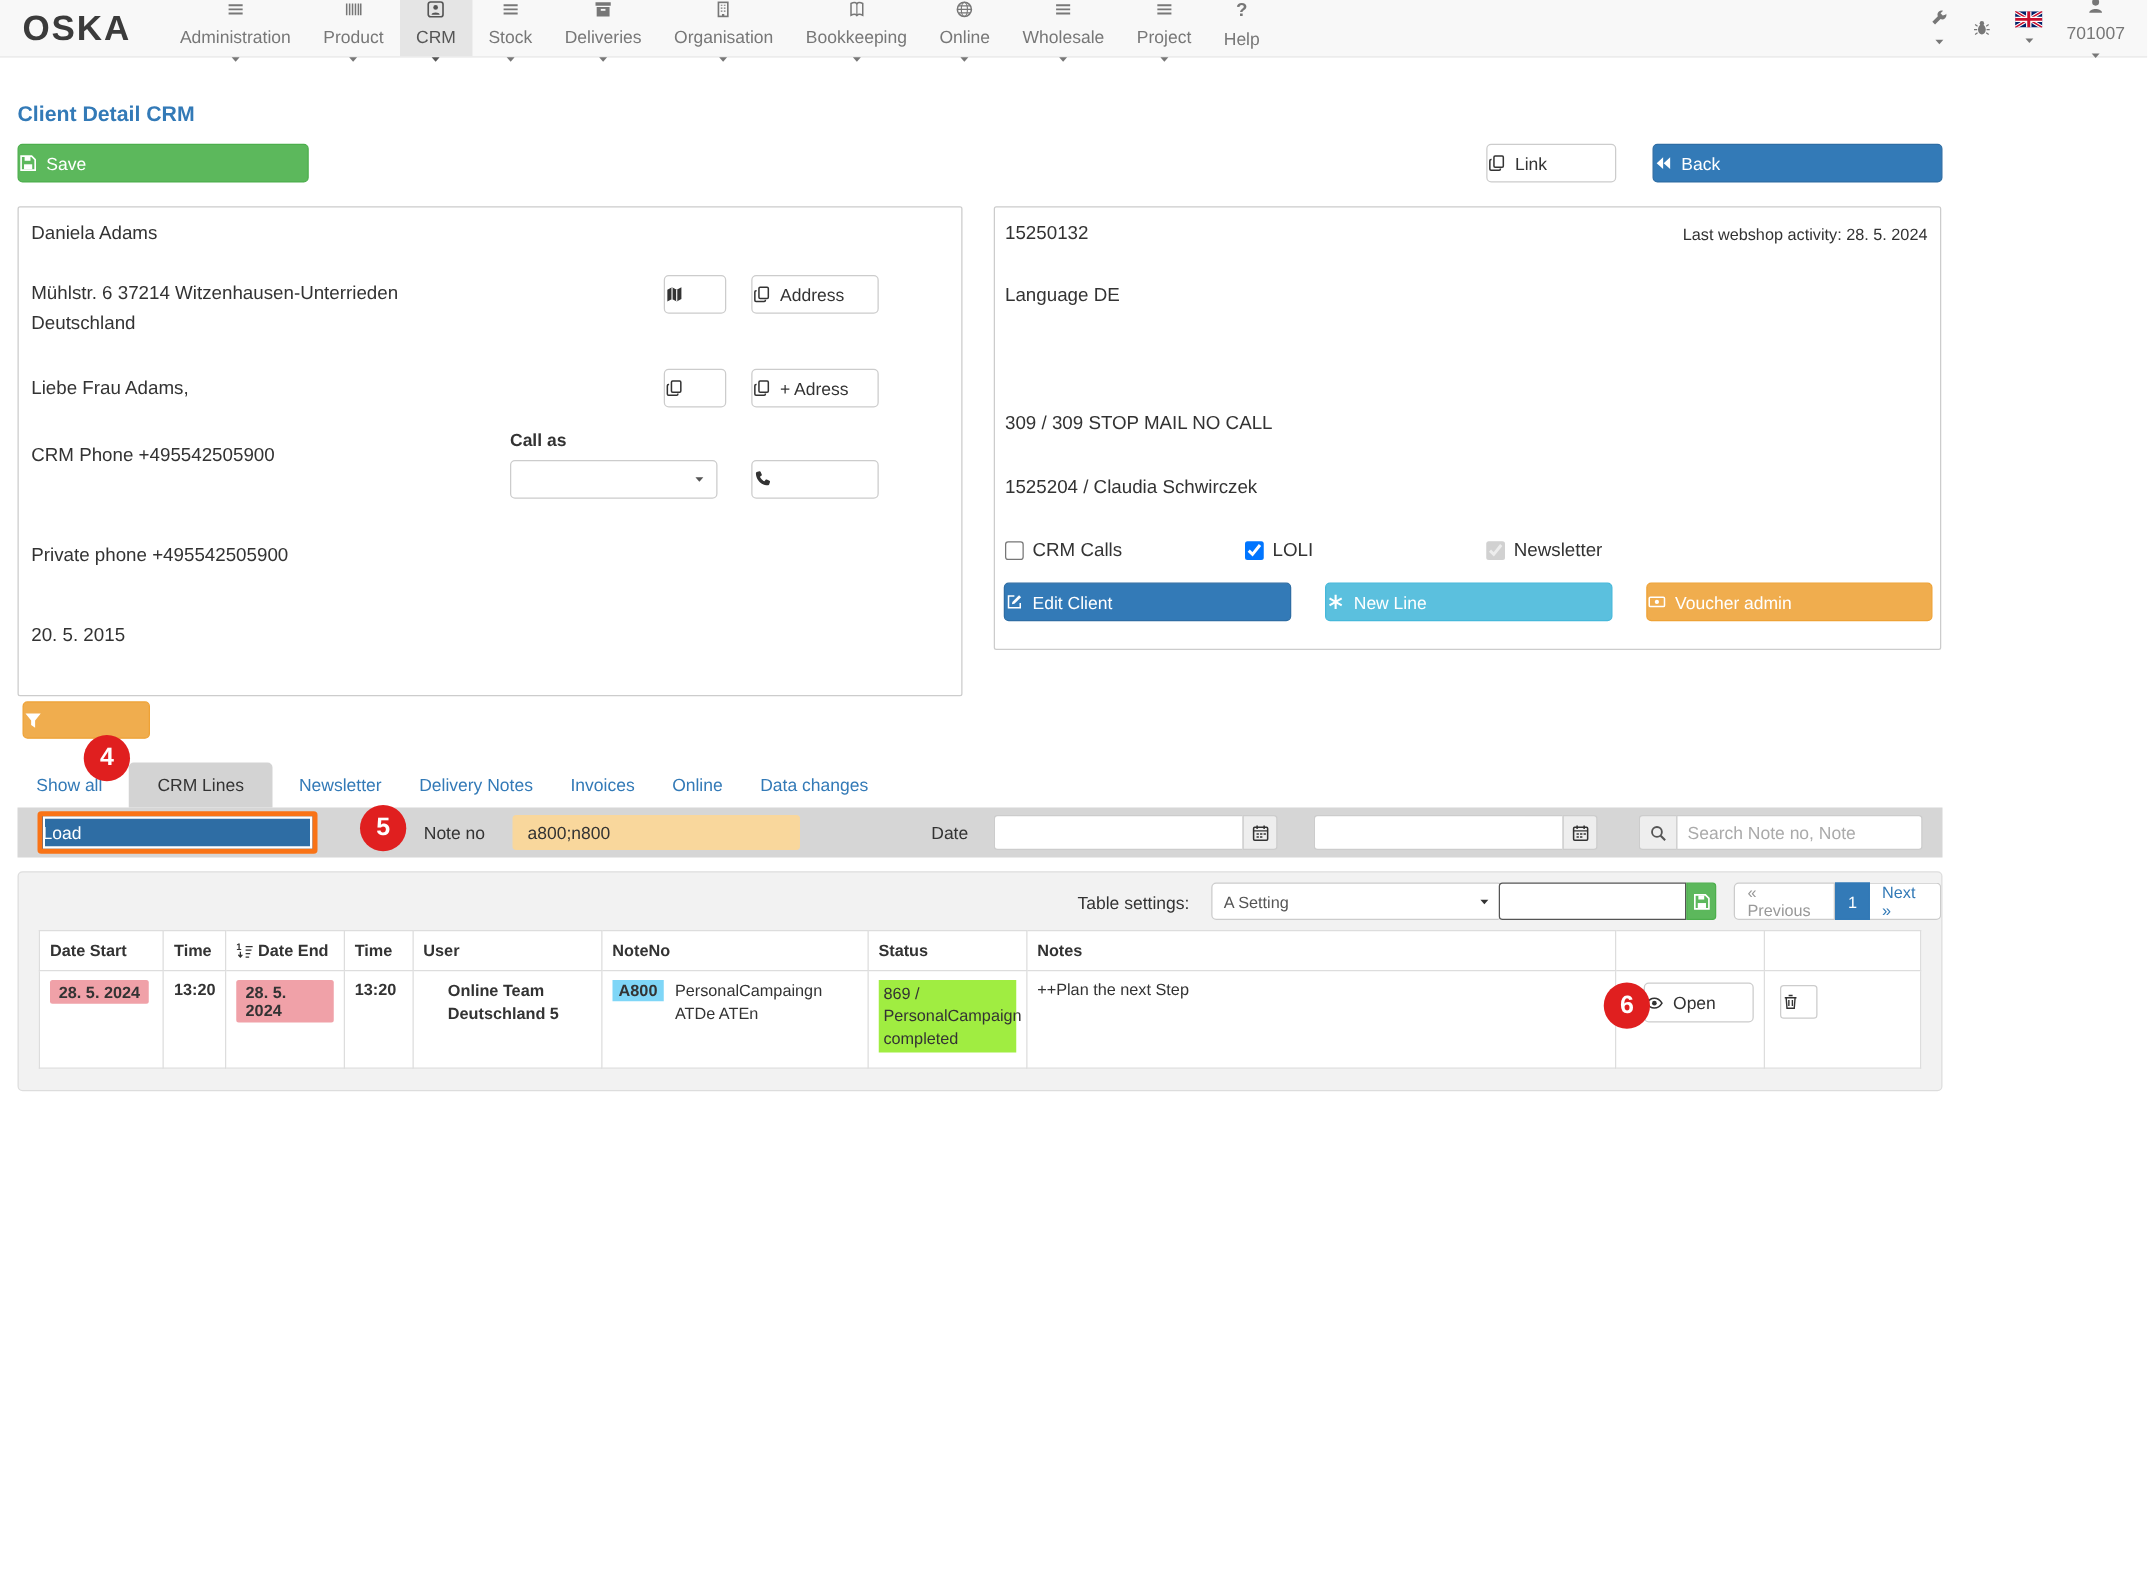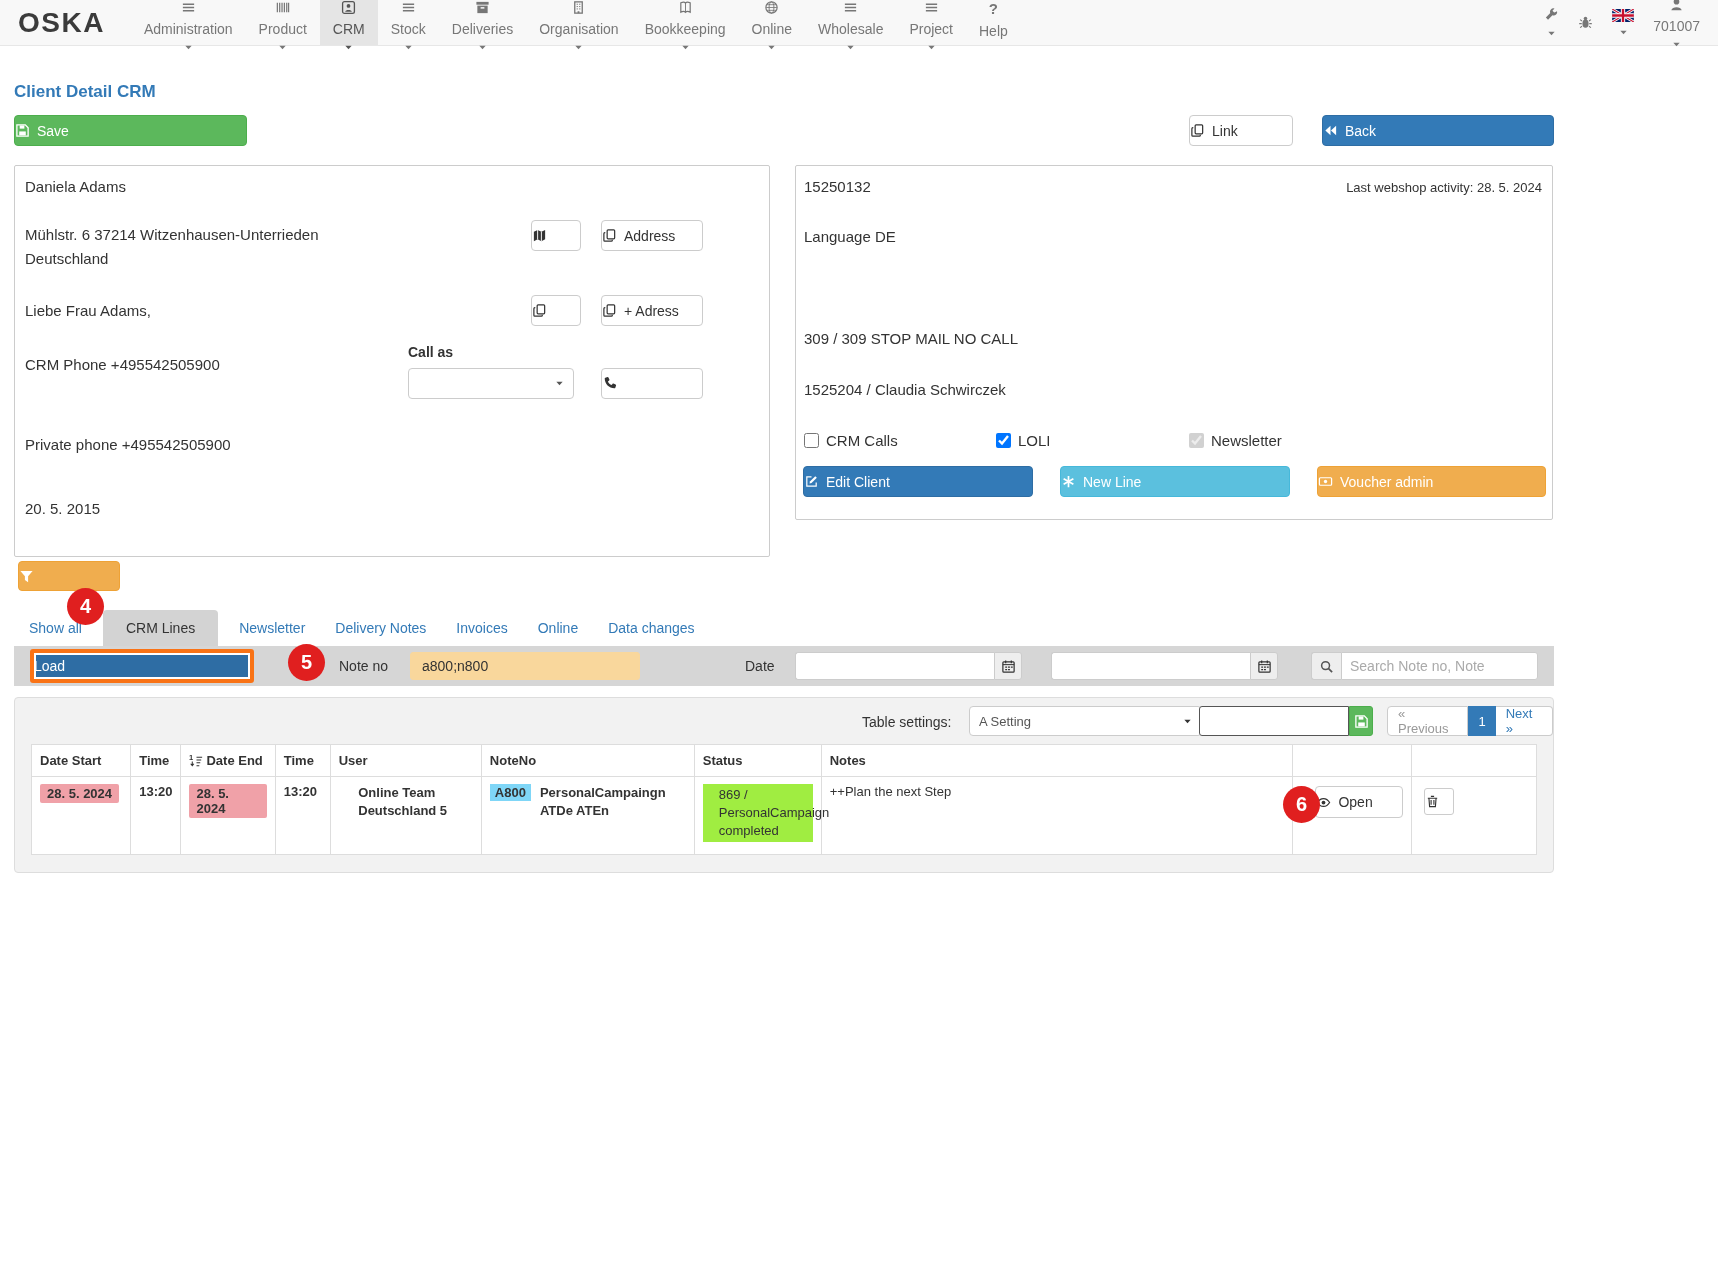--- a/index.html
+++ b/index.html
@@ -113,22 +113,22 @@
                     font-size:13px; color:#333; }
   .datatable th, .datatable td { border:1px solid #ddd; padding:7px 8px; vertical-align:top; text-align:left;margin-top:40px; }
   .datatable th { height:32px; font-weight:bold; vertical-align:middle; }
   .th-c, .td-c { text-align:center; }
   .sorticon { width:15px; height:15px; fill:currentColor; stroke:currentColor; vertical-align:-3px; margin-right:2px; }
   .chip-pink { background:var(--date-pink); font-weight:bold; padding:2px 7px; border-radius:2px; display:inline-block; }
   .bold { font-weight:bold; }
   .usercell { width:95px; margin:0 auto; font-weight:bold; line-height:18px; text-align:left; }
   .notecell { display:flex; gap:9px; align-items:flex-start; }
   .chip-cyan { background:var(--note-cyan); font-weight:bold; padding:1px 5px; display:inline-block; }
-  .notename { width:140px; font-weight:bold; line-height:18px; }
-  .chip-green { background:var(--status-green); display:inline-block; width:110px; line-height:18px; padding:2px 16px; }
+  .notename { width:140px; font-weight:normal; line-height:18px; }
+  .chip-green { background:var(--status-green); display:inline-block; width:110px; line-height:18px; padding:2px 4px; }
   .btn-open { width:88px; height:32px; border-color:#ccc; color:#333; margin:2px 0 0 14px; }
   .btn-trash { width:30px; height:27px; border-color:#ccc; color:#333; margin:4px 0 0 4px; border-radius:3px; }
 
   
   .num-badge { position:absolute; width:37px; height:37px; border-radius:50%; background:var(--badge-red);
                color:#fff; font-size:20px; font-weight:bold; display:flex; align-items:center; justify-content:center; z-index:10; }
   #badge4 { left:67px; top:588px; }
   #badge5 { left:288px; top:644px; }
   #badge6 { left:1283px; top:786px; }
 </style>

